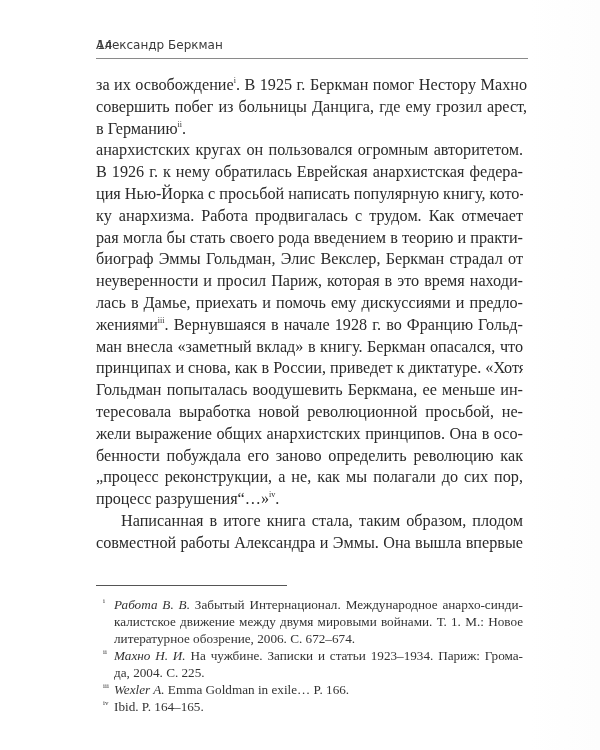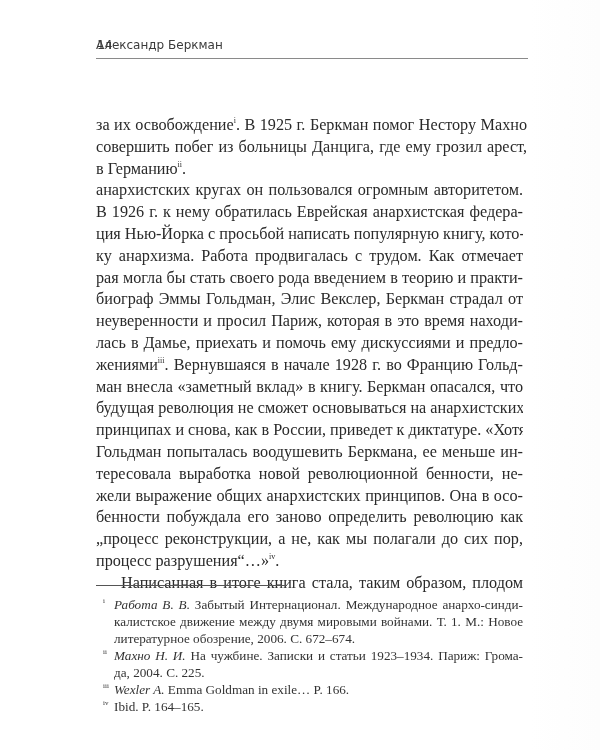--- a/index.html
+++ b/index.html
@@ -15,21 +15,20 @@
   .page-number { position: absolute; left: 1px; top: 2px; }
   .running-title { position: absolute; left: 0; width: 432px; top: 2px; text-align: left; }
   .header-rule {
     position: absolute; left: 96px; top: 58px; width: 432px; height: 0;
     border-top: 1px solid #8a8a8a;
   }
   .body-text {
     position: absolute; left: 96px; top: 75px; width: 427px;
     font-family: "Liberation Serif", serif; font-size: 16.2px; line-height: 21.8px;
     color: #2a2a2a;
-    margin-top: 40px;
   }
   .body-text .line { white-space: nowrap; height: 21.8px; overflow: hidden; text-align: justify; text-align-last: justify; }
   .body-text .line.last { text-align-last: left; }
   .body-text .line.indent { padding-left: 25px; }
   .body-text .clip { width: 431px; }
   sup { font-size: 8px; vertical-align: 7px; line-height: 0; }
   .fn-rule {
     position: absolute; left: 96px; top: 585px; width: 191px; height: 0;
     border-top: 1px solid #555;
   }
@@ -65,29 +64,29 @@
     <div class="line">анархистских кругах он пользовался огромным авторитетом.</div>
     <div class="line">В 1926 г. к нему обратилась Еврейская анархистская федера-</div>
     <div class="line">ция Нью-Йорка с просьбой написать популярную книгу, кото-</div>
     <div class="line">ку анархизма. Работа продвигалась с трудом. Как отмечает</div>
     <div class="line">рая могла бы стать своего рода введением в теорию и практи-</div>
     <div class="line">биограф Эммы Гольдман, Элис Векслер, Беркман страдал от</div>
     <div class="line">неуверенности и просил Париж, которая в это время находи-</div>
     <div class="line">лась в Дамье, приехать и помочь ему дискуссиями и предло-</div>
     <div class="line"><span>жениями</span><sup>iii</sup><span>. Вернувшаяся в начале 1928 г. во Францию Гольд-</span></div>
     <div class="line">ман внесла «заметный вклад» в книгу. Беркман опасался, что</div>
-    <div class="line">будущая революция не сможет основываться на анархистских</div>
     <div class="line">принципах и снова, как в России, приведет к диктатуре. «Хотя</div>
     <div class="line">Гольдман попыталась воодушевить Беркмана, ее меньше ин-</div>
-    <div class="line">тересовала выработка новой революционной бенности, не-</div>
+    <div class="line">тересовала выработка новой революционной просьбой, не-</div>
     <div class="line">жели выражение общих анархистских принципов. Она в осо-</div>
     <div class="line">бенности побуждала его заново определить революцию как</div>
     <div class="line">„процесс реконструкции, а не, как мы полагали до сих пор,</div>
     <div class="line last"><span>процесс разрушения“…»</span><sup>iv</sup><span>.</span></div>
     <div class="line indent">Написанная в итоге книга стала, таким образом, плодом</div>
+    <div class="line">совместной работы Александра и Эммы. Она вышла впервые</div>
   </div>
 
   <div class="fn-rule"></div>
 
   <div class="footnotes">
     <div class="fn">
       <span class="marker">i</span>
       <div class="line"><i>Работа В. В.</i><span> Забытый Интернационал. Международное анархо-синди-</span></div>
       <div class="line">калистское движение между двумя мировыми войнами. Т. 1. М.: Новое</div>
       <div class="line last">литературное обозрение, 2006. С. 672–674.</div>

